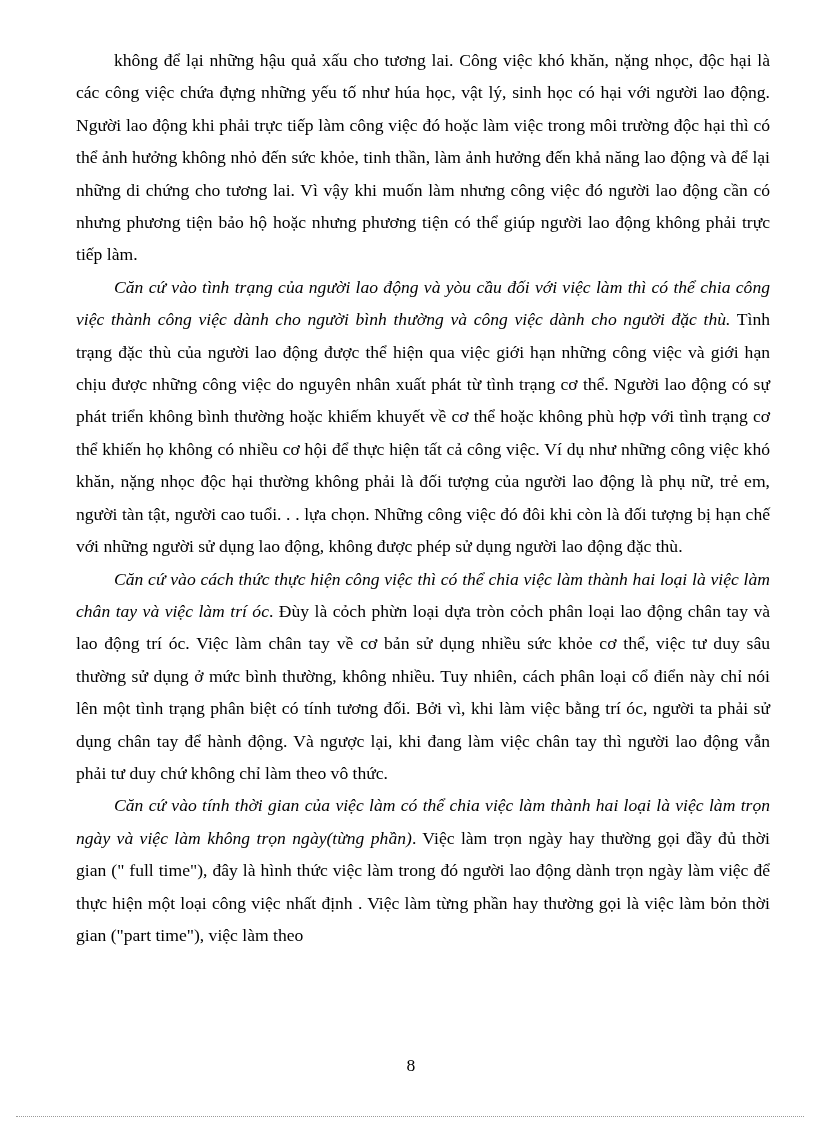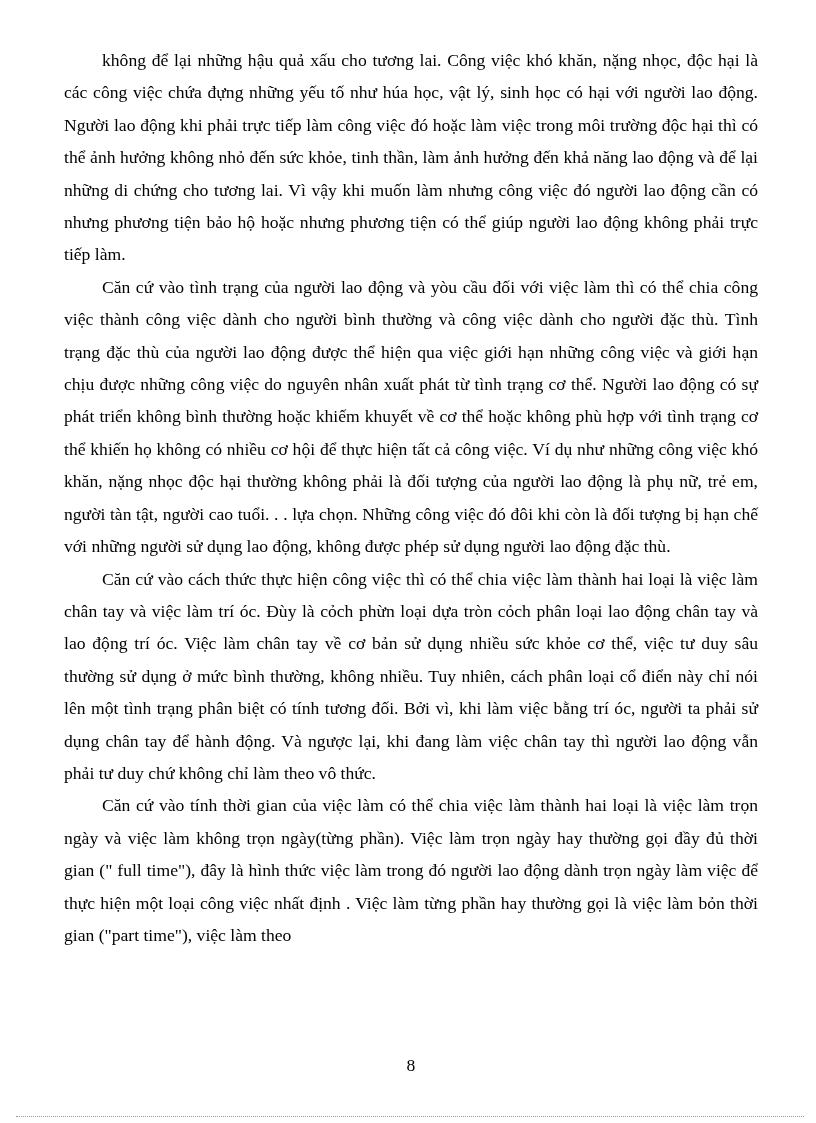--- a/index.html
+++ b/index.html
@@ -11,34 +11,34 @@
     position: relative;
     width: 816px;
     height: 1123px;
     margin: 0 auto;
     background: #ffffff;
     color: #000000;
     overflow: hidden;
   }
   .content {
     position: absolute;
-    left: 64px;
+    left: 76px;
     top: 44px;
     width: 694px;
     font-size: 17.6px;
     line-height: 32.4px;
     text-align: justify;
     color: #000000;
   }
   .content p {
     margin: 0;
     text-indent: 38px;
   }
   .run { font-style: normal; }
-  .run.italic { }
+  .run.italic { font-style: italic; }
   .page-number {
     position: absolute;
     left: 64px;
     width: 694px;
     top: 1049px;
     text-align: center;
     font-size: 17.6px;
     line-height: 32.4px;
     color: #000000;
   }

